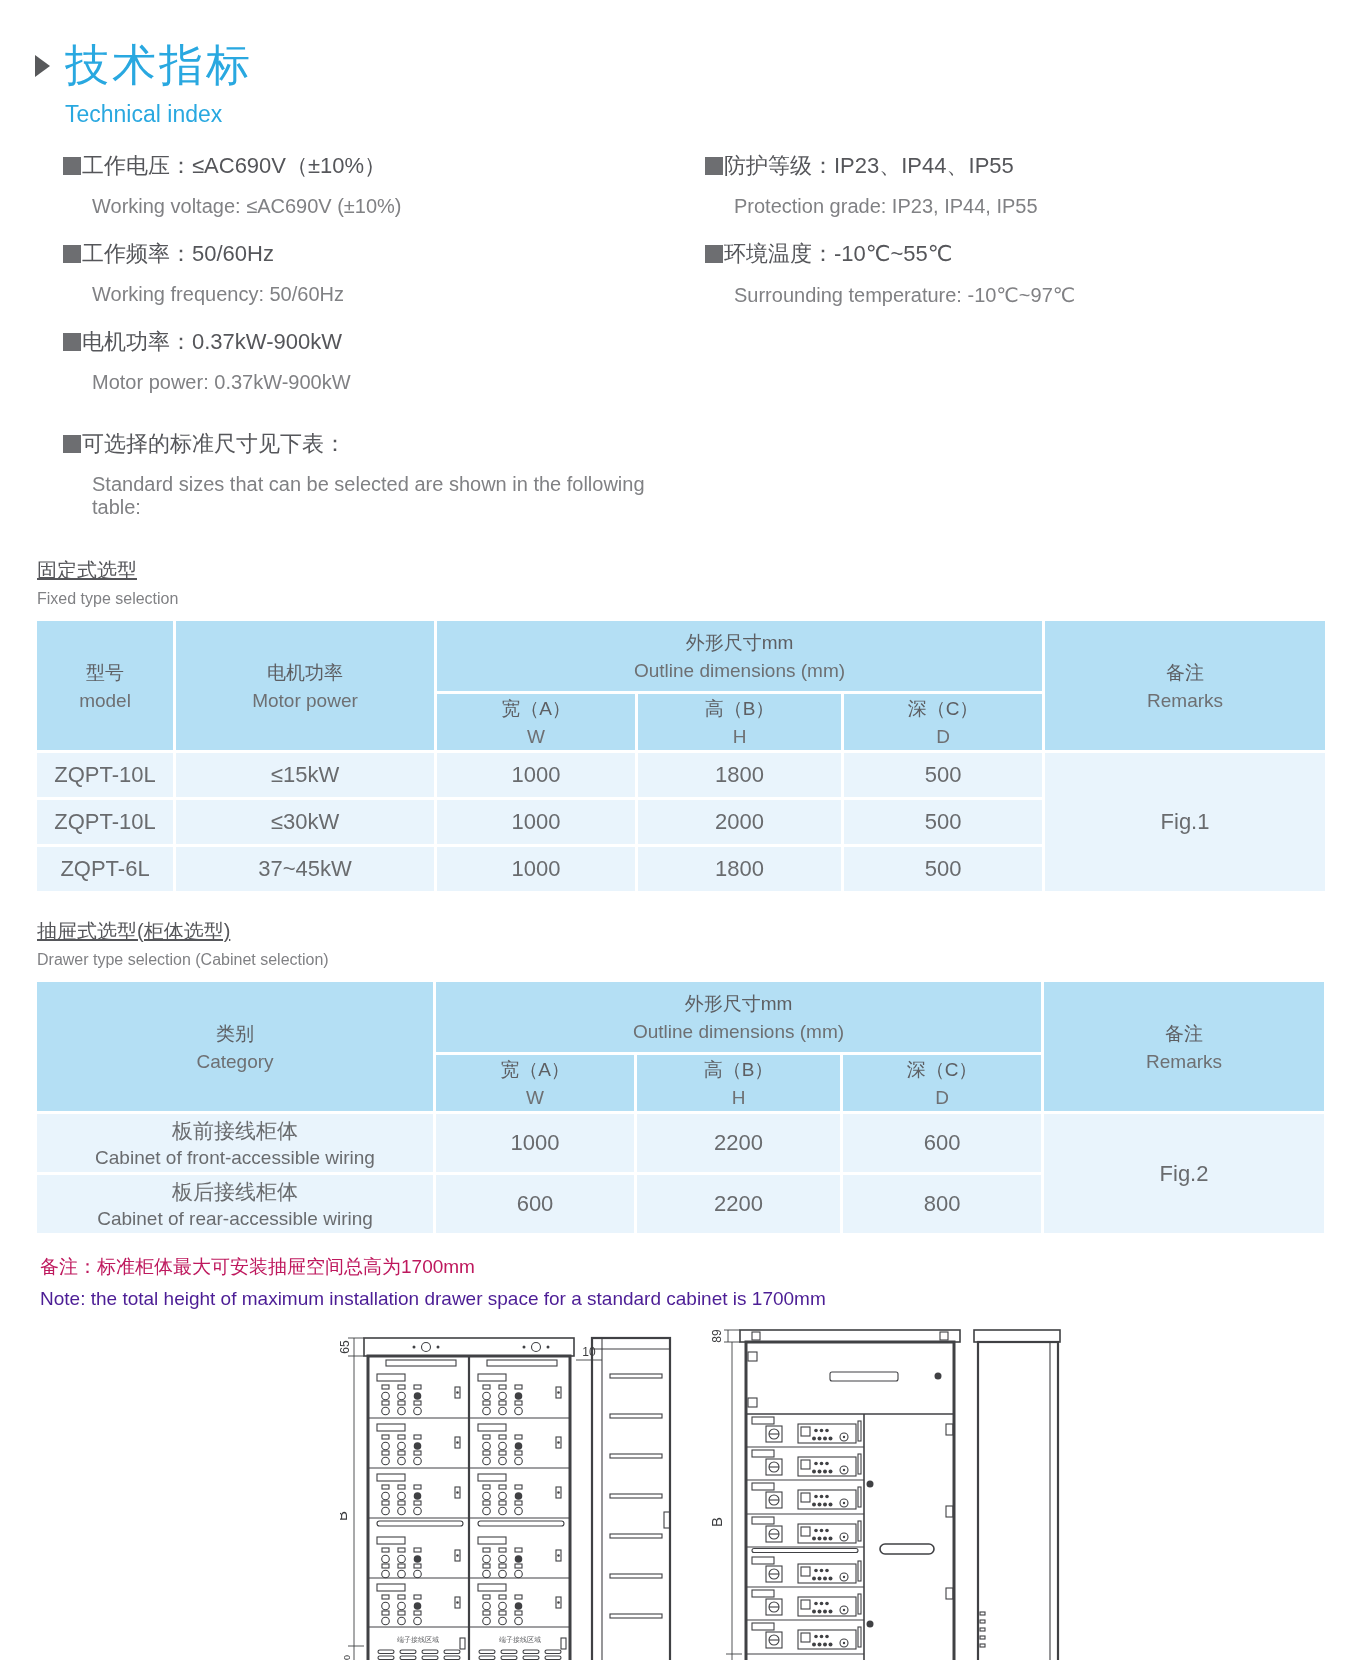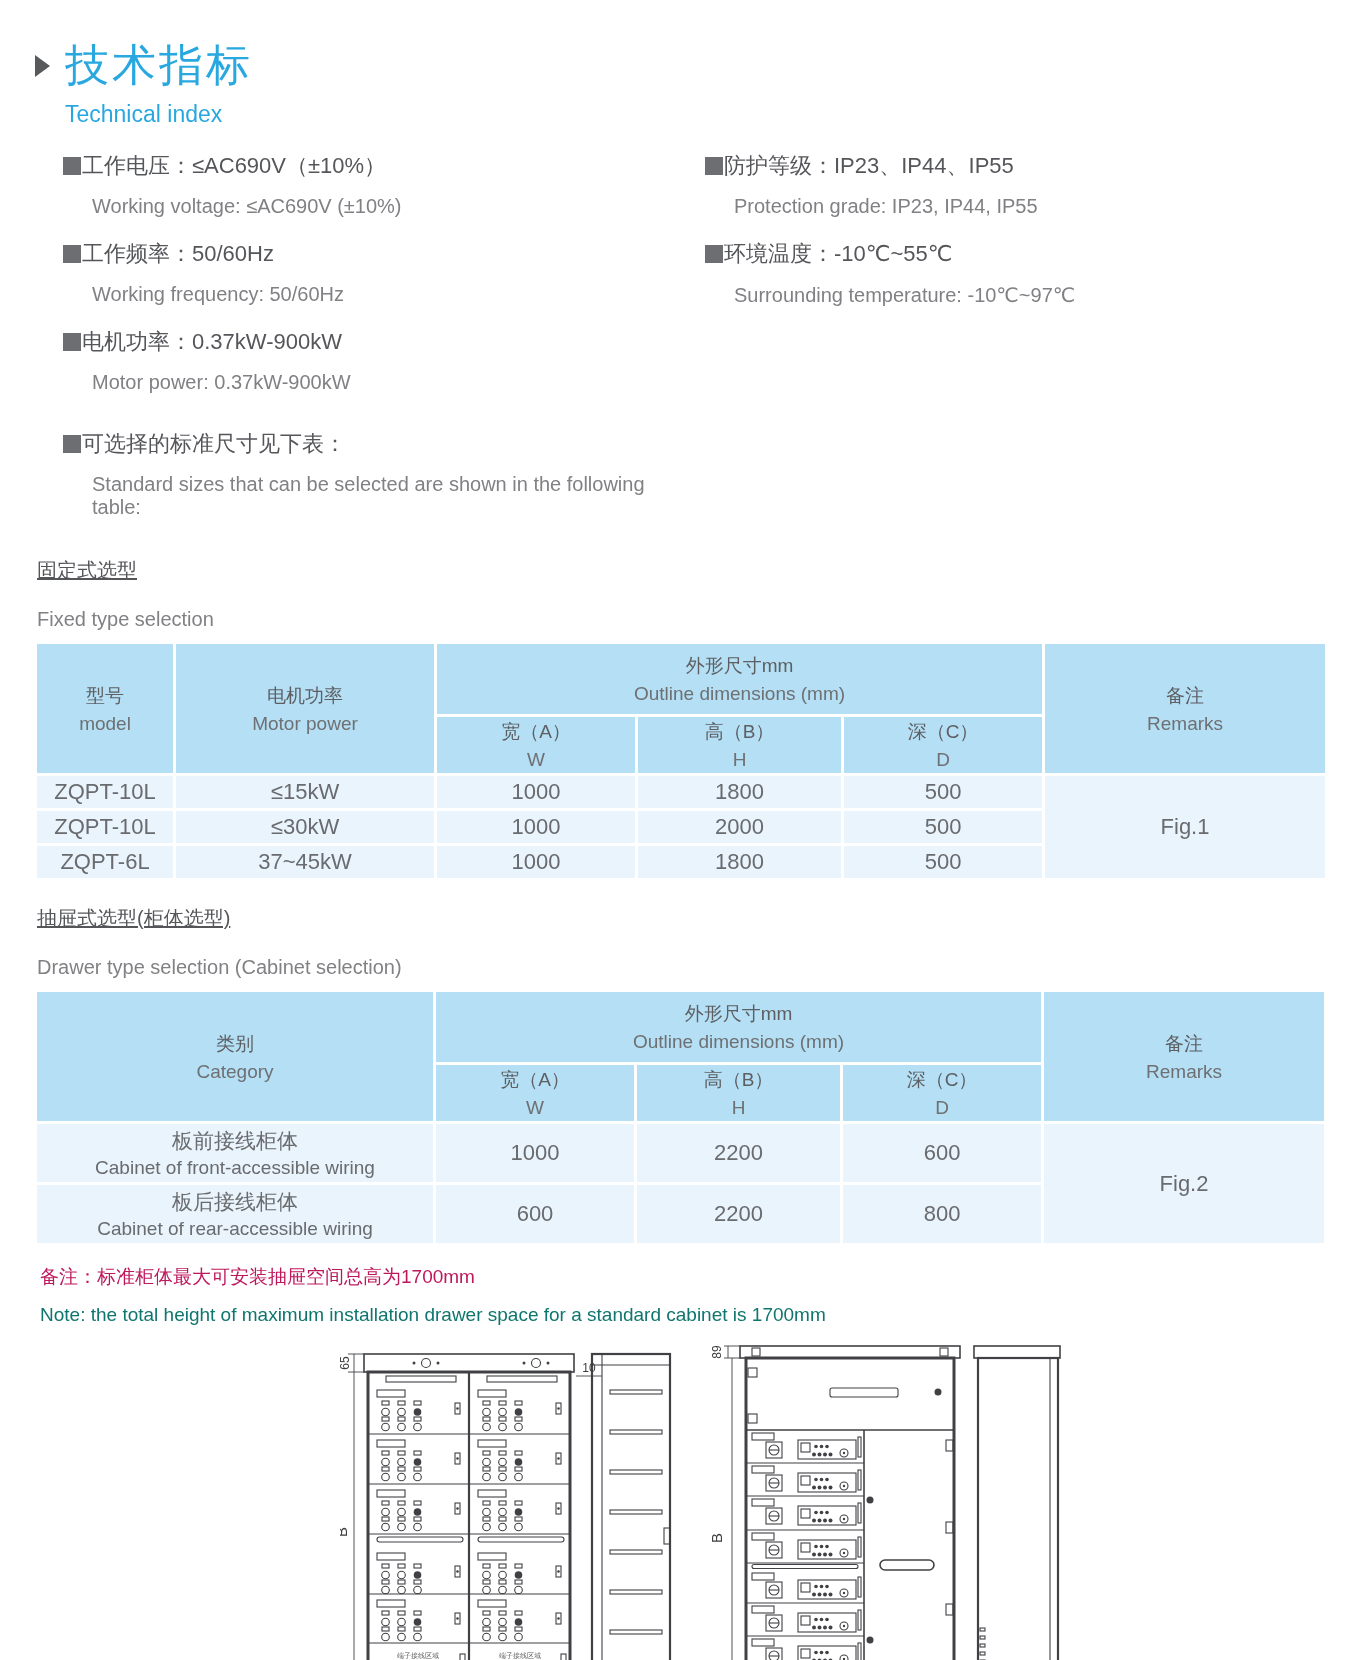--- a/index.html
+++ b/index.html
@@ -20,42 +20,42 @@
   .spec-col-right { margin-left:57px; }
   .spec-item { margin-bottom:22px; }
   .spec-item.gap-top { margin-top:36px; }
   .spec-zh { display:flex; align-items:center; gap:1px; font-size:22px; color:#55565a; line-height:28px; }
   .bullet { width:18px; height:18px; background:#6d6e71; flex:none; }
   .spec-en { font-size:20px; color:#808184; margin:15px 0 0 29px; }
 
   
   .section-label { margin:16px 0 0 37px; }
   .section-zh { font-size:20px; color:#55565a;text-decoration:underline; }
-  .section-en { font-size:20px; color:#808184; margin-top:24px; }
+  .section-en { font-size:16px; color:#808184; margin-top:6px; }
 
   
   table.data-table { border-collapse:separate; border-spacing:3px; table-layout:fixed; margin:10px 0 0 34px; width:1288px; }
   .data-table th, .data-table td { text-align:center; vertical-align:middle; padding:2px 4px; font-weight:normal; }
   .data-table thead th { background:#b4dff4; color:#66686c; }
   .data-table tbody td { background:#e9f4fc; color:#696b6e; font-size:22px; }
   .th-zh { display:block; font-size:19px; color:#5d5f63; }
   .th-en { display:block; font-size:19px; color:#6e7073; margin-top:4px; }
   .td-zh { display:block; font-size:21px; }
   .td-en { display:block; font-size:19px; margin-top:2px; }
   .t1 thead tr:first-child th { height:70px; }
   .t1 thead tr:last-child th { height:54px; }
-  .t1 tbody tr { height:32px; }
+  .t1 tbody tr { height:44px; }
   .t2 thead tr:first-child th { height:70px; }
   .t2 thead tr:last-child th { height:52px; }
   .t2 tbody tr { height:58px; }
 
   
   .note { margin:18px 0 0 40px; }
   .note-zh { font-size:19px; color:#be185d; }
-  .note-en { font-size:19px; color:#0f766e; margin-top:14px; }
+  .note-en { font-size:19px; color:#4c1d95; margin-top:8px; }
 
   
   .figures { display:flex; justify-content:center; gap:32px; margin-top:6px; transform:translateX(32px); }
   .fig-svg { display:block; }
   .s1  { fill:none; stroke:#404144; stroke-width:1.1; }
   .s15 { fill:none; stroke:#404144; stroke-width:1.6; }
   .s2  { fill:none; stroke:#404144; stroke-width:2.2; }
   .s3  { fill:none; stroke:#404144; stroke-width:3; }
   .fill-dark { fill:#404144; stroke:none; }
   .dim { stroke:#404144; stroke-width:0.9; fill:none; }

